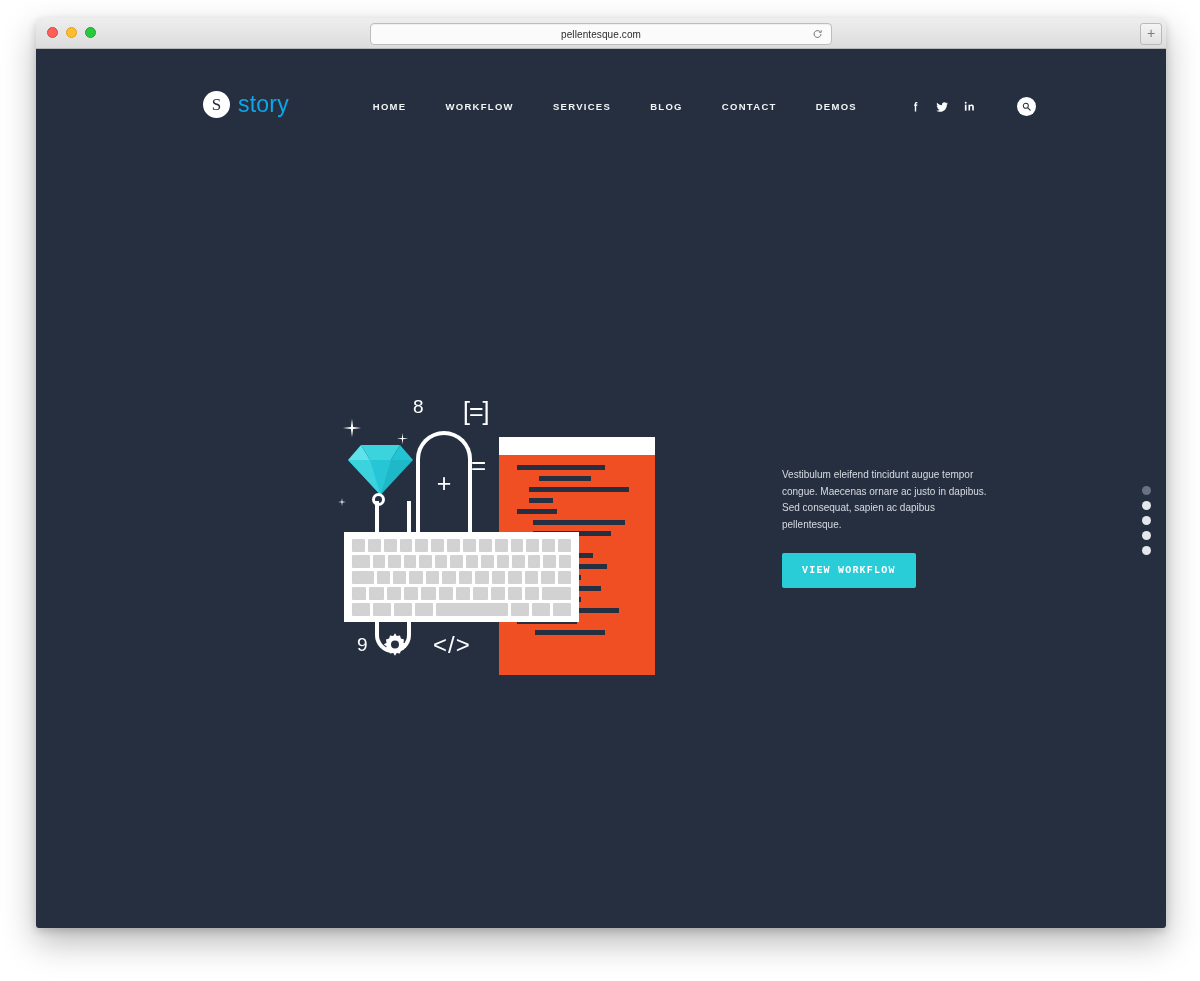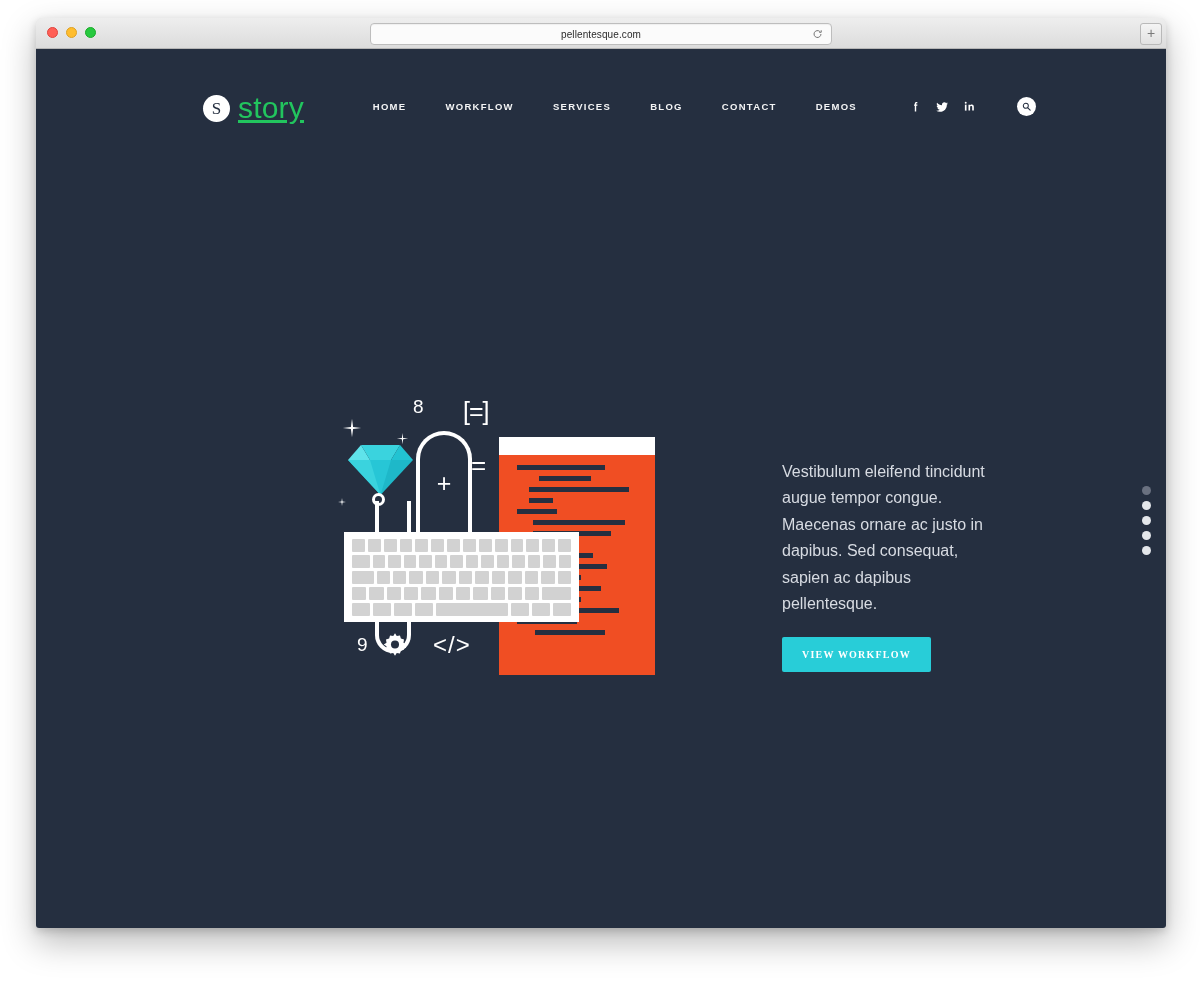--- a/index.html
+++ b/index.html
@@ -136,26 +136,25 @@
     border-radius: 50%;
     background: #ffffff;
     color: #252F40;
     font-size: 17px;
     line-height: 27px;
     text-align: center;
     font-family: "Liberation Serif", serif;
     font-weight: normal;
   }
   .logo-text {
-    color: #22c55e;
-    font-size: 30px;
+    color: #0ea5e9;
+    font-size: 23px;
     letter-spacing: 0.2px;
     font-family: "Liberation Sans", sans-serif;
     font-weight: 300;
-    text-decoration: underline;
   }
 
   .main-nav {
     position: absolute;
     right: 130px;
     top: 48px;
     display: flex;
     align-items: center;
     gap: 39px;
   }
@@ -382,39 +381,39 @@
     color: #ffffff;
     font-size: 35px;
     line-height: 1.1;
     margin: 0 0 16px 0;
     font-family: "Liberation Sans", sans-serif;
     font-weight: 300;
     letter-spacing: 0.2px;
   }
   .hero-text {
     color: #d7dbe2;
-    font-size: 16px;
+    font-size: 10px;
     line-height: 1.65;
-    margin: 0 0 20px 0;
+    margin: 8px 0 20px 0;
     font-family: "Liberation Sans", sans-serif;
     width: 215px;
   }
   .cta-button {
     display: inline-block;
     background: #28CDD8;
     color: #ffffff;
     font-size: 10px;
     letter-spacing: 1.2px;
     font-weight: bold;
     text-transform: uppercase;
     padding: 12px 20px;
     border: none;
     border-radius: 2px;
     text-decoration: none;
-    font-family: Liberation Serif, serif;
+    font-family: Liberation Mono, monospace;
     cursor: pointer;
   }
 
   
   .section-dots {
     position: absolute;
     right: 15px;
     top: 437px;
     display: flex;
     flex-direction: column;

